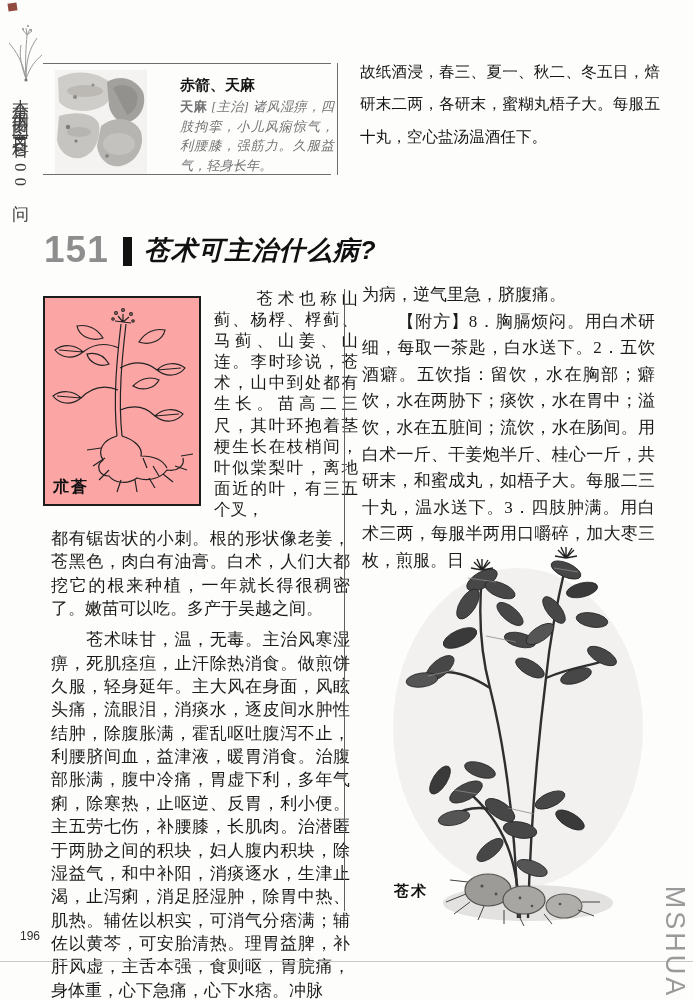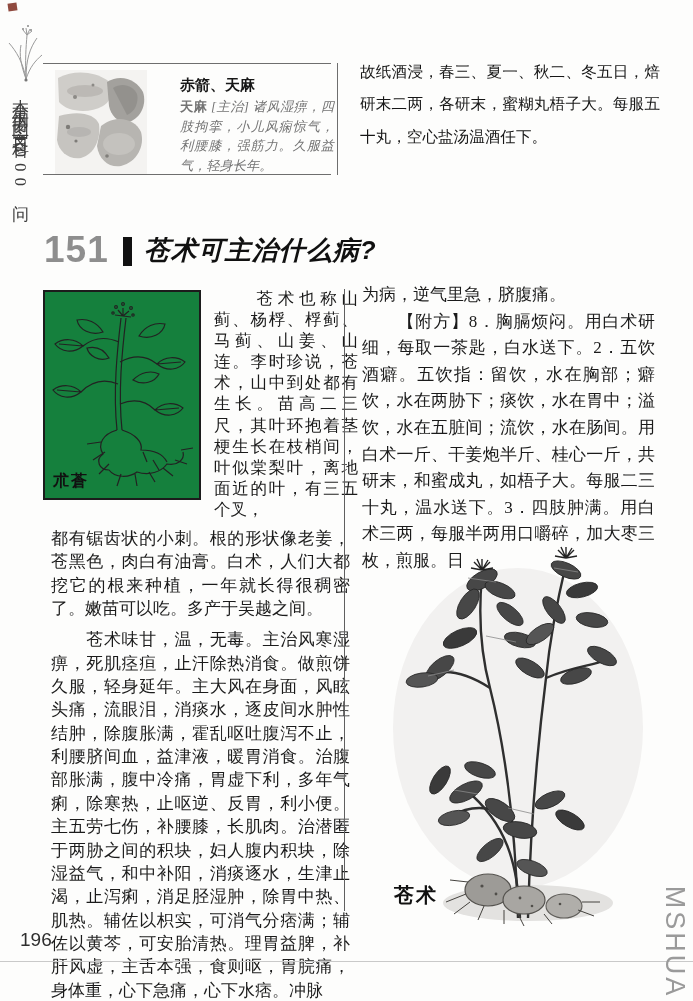--- a/index.html
+++ b/index.html
@@ -39,43 +39,43 @@
   }
   
   .heading{position:absolute;left:44px;top:229px;display:flex;align-items:center;
     font-family:"Liberation Sans","DejaVu Sans",sans-serif;}
   .sec-num{font-size:37px;font-weight:bold;color:#8e8e8e;letter-spacing:1px;}
   .sec-bar{width:9px;height:29px;background:#111;margin:2px 12px 0 14px;}
   .sec-title{font-size:26px;font-weight:800;color:#101010;letter-spacing:1px;font-style:italic;}
   
   .left-col{position:absolute;left:43px;top:288px;width:315px;}
   .fig-box{
-    float:left;width:154px;height:206px;border:2px solid #1c1c1c;background:#15803d;
-    margin:2px 13px 8px 0;position:relative;
+    float:left;width:154px;height:206px;border:2px solid #1c1c1c;background:#fca5a5;
+    margin:8px 13px 8px 0;position:relative;
   }
   .fig-label{
     position:absolute;left:8px;bottom:6px;font-size:16px;font-weight:bold;color:#111;
     font-family:"Liberation Serif",serif;letter-spacing:2px;
   }
   .intro{margin:0;font-size:16.5px;line-height:21.1px;text-align:justify;}
   .bodytext{clear:left;margin:8px;font-size:17px;line-height:23.35px;text-align:justify;font-family:Liberation Mono, monospace;}
   
   .col-divider{position:absolute;left:344px;top:289px;width:1.4px;height:622px;background:#5f5f5f;}
   
   .right-col{position:absolute;left:362px;top:282px;width:293px;}
   .right-col p{margin:0;font-size:17px;line-height:26.6px;text-align:justify;}
   
   .painting{position:absolute;left:368px;top:518px;}
   .painting-label{
-    position:absolute;left:394px;top:882px;font-size:20px;font-weight:bold;color:#111;
+    position:absolute;left:394px;top:882px;font-size:15px;font-weight:bold;color:#111;
     font-family:"Liberation Sans",sans-serif;letter-spacing:2px;
   }
   
   .bottom-rule{position:absolute;left:0;top:961px;width:693px;height:1px;background:#c9c9c9;}
-  .page-num{position:absolute;left:20px;top:929px;font-size:19px;color:#2e2e2e;
+  .page-num{position:absolute;left:20px;top:929px;font-size:12px;color:#2e2e2e;
     font-family:"Liberation Sans",sans-serif;}
   .watermark{
     position:absolute;left:617px;top:927px;width:116px;height:30px;
     transform:rotate(90deg);transform-origin:center;
     font-family:"Liberation Sans","DejaVu Sans",sans-serif;
     font-size:27px;color:#9a9a9a;letter-spacing:3px;text-align:center;
   }
 </style>
 </head>
 <body>

